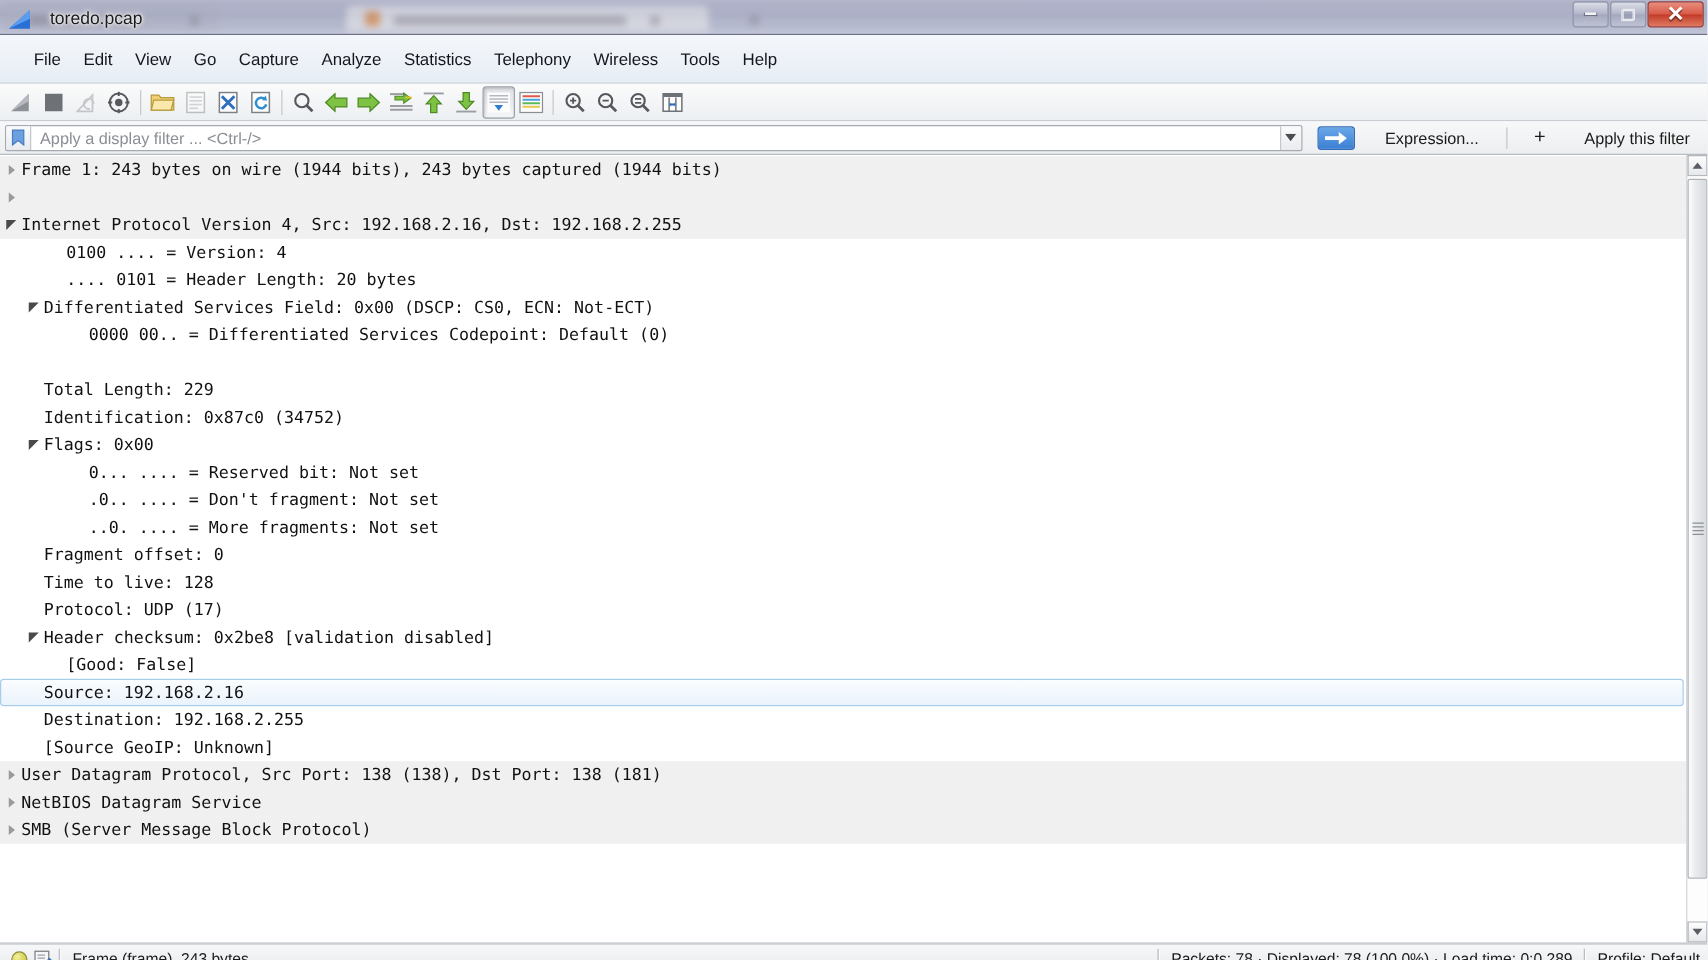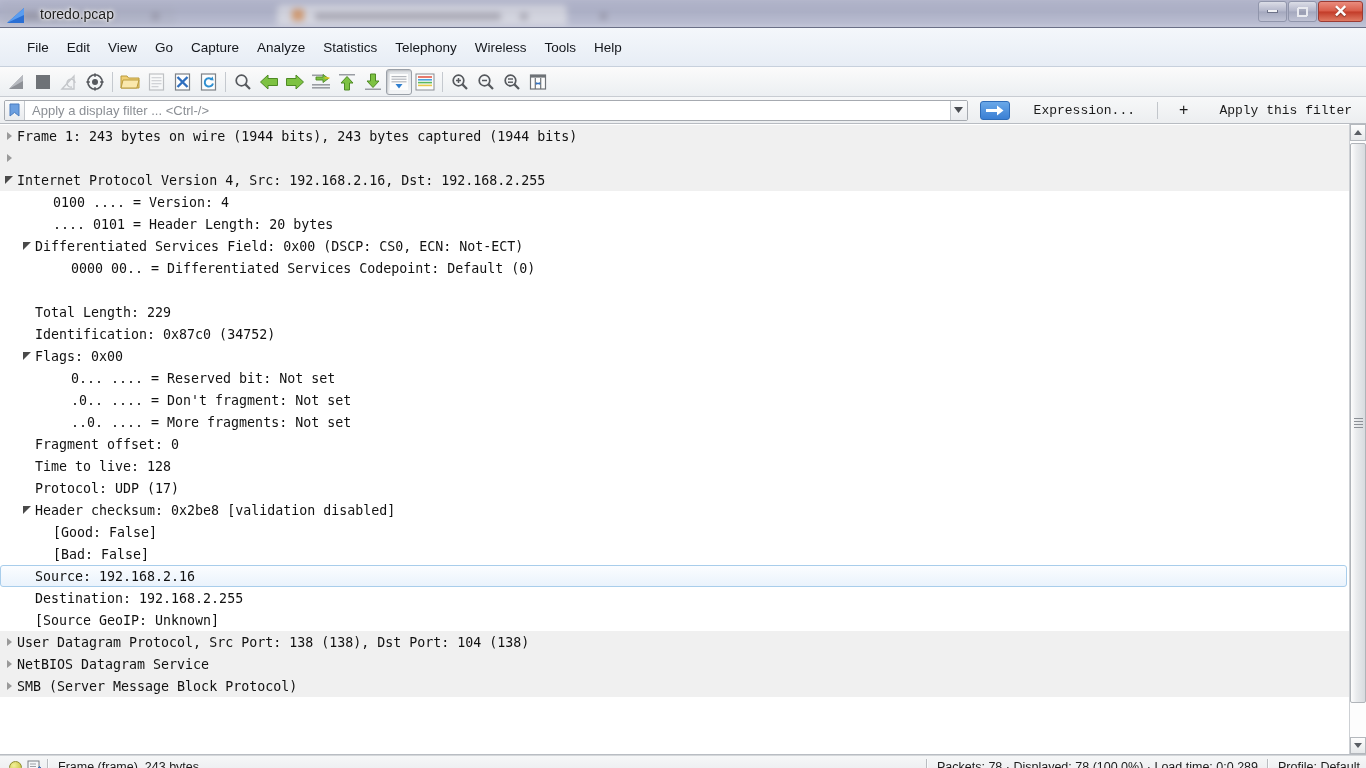--- a/index.html
+++ b/index.html
@@ -163,21 +163,21 @@
     margin-right: 2px;
   }
   .dropdown-btn {
     width: 17px; height: 19px;
     display: flex; align-items: center; justify-content: center;
     background: linear-gradient(to bottom,#fafbfc,#e9ebee);
     border-left: 1px solid #c3c7cc;
   }
   .fb-label {
     font-size: 13px; color: #1b1b1b;
-    padding: 0 10px; white-space: nowrap; font-family: Liberation Mono, monospace;
+    padding: 0 10px; white-space: nowrap;
   }
   .fb-vsep { width: 1px; height: 17px; background: #c2c6cb; }
   .plus-btn {
     font-size: 16px; color: #1b1b1b; padding: 0 9px; line-height: 1;
   }
 
   
   .tree-area {
     position: relative;
     height: 631px;
@@ -617,46 +617,41 @@
         <span class="tri">
           <span class="tri-expanded"></span>
         </span>
         <span class="row-label">Header checksum: 0x2be8 [validation disabled]</span>
       </div>
       <div class="row">
         <span style="display: inline-block; width: 36px; flex: 0 0 36px;"></span>
         <span class="tri"></span>
         <span class="row-label">[Good: False]</span>
       </div>
-      <div class="row">
-        <span style="display: inline-block; width: 36px; flex: 0 0 36px;"></span>
-        <span class="tri"></span>
-        <span class="row-label">[Bad: False]</span>
-      </div>
       <div class="row selected">
         <span style="display: inline-block; width: 18px; flex: 0 0 18px;"></span>
         <span class="tri"></span>
         <span class="row-label">Source: 192.168.2.16</span>
       </div>
       <div class="row">
         <span style="display: inline-block; width: 18px; flex: 0 0 18px;"></span>
         <span class="tri"></span>
         <span class="row-label">Destination: 192.168.2.255</span>
       </div>
       <div class="row">
         <span style="display: inline-block; width: 18px; flex: 0 0 18px;"></span>
         <span class="tri"></span>
         <span class="row-label">[Source GeoIP: Unknown]</span>
       </div>
       <div class="row band">
         <span style="display: inline-block; width: 0px; flex: 0 0 0px;"></span>
         <span class="tri">
           <span class="tri-collapsed"></span>
         </span>
-        <span class="row-label">User Datagram Protocol, Src Port: 138 (138), Dst Port: 104 (138)</span>
+        <span class="row-label">User Datagram Protocol, Src Port: 138 (138), Dst Port: 138 (181)</span>
       </div>
       <div class="row band">
         <span style="display: inline-block; width: 0px; flex: 0 0 0px;"></span>
         <span class="tri">
           <span class="tri-collapsed"></span>
         </span>
         <span class="row-label">NetBIOS Datagram Service</span>
       </div>
       <div class="row band">
         <span style="display: inline-block; width: 0px; flex: 0 0 0px;"></span>

